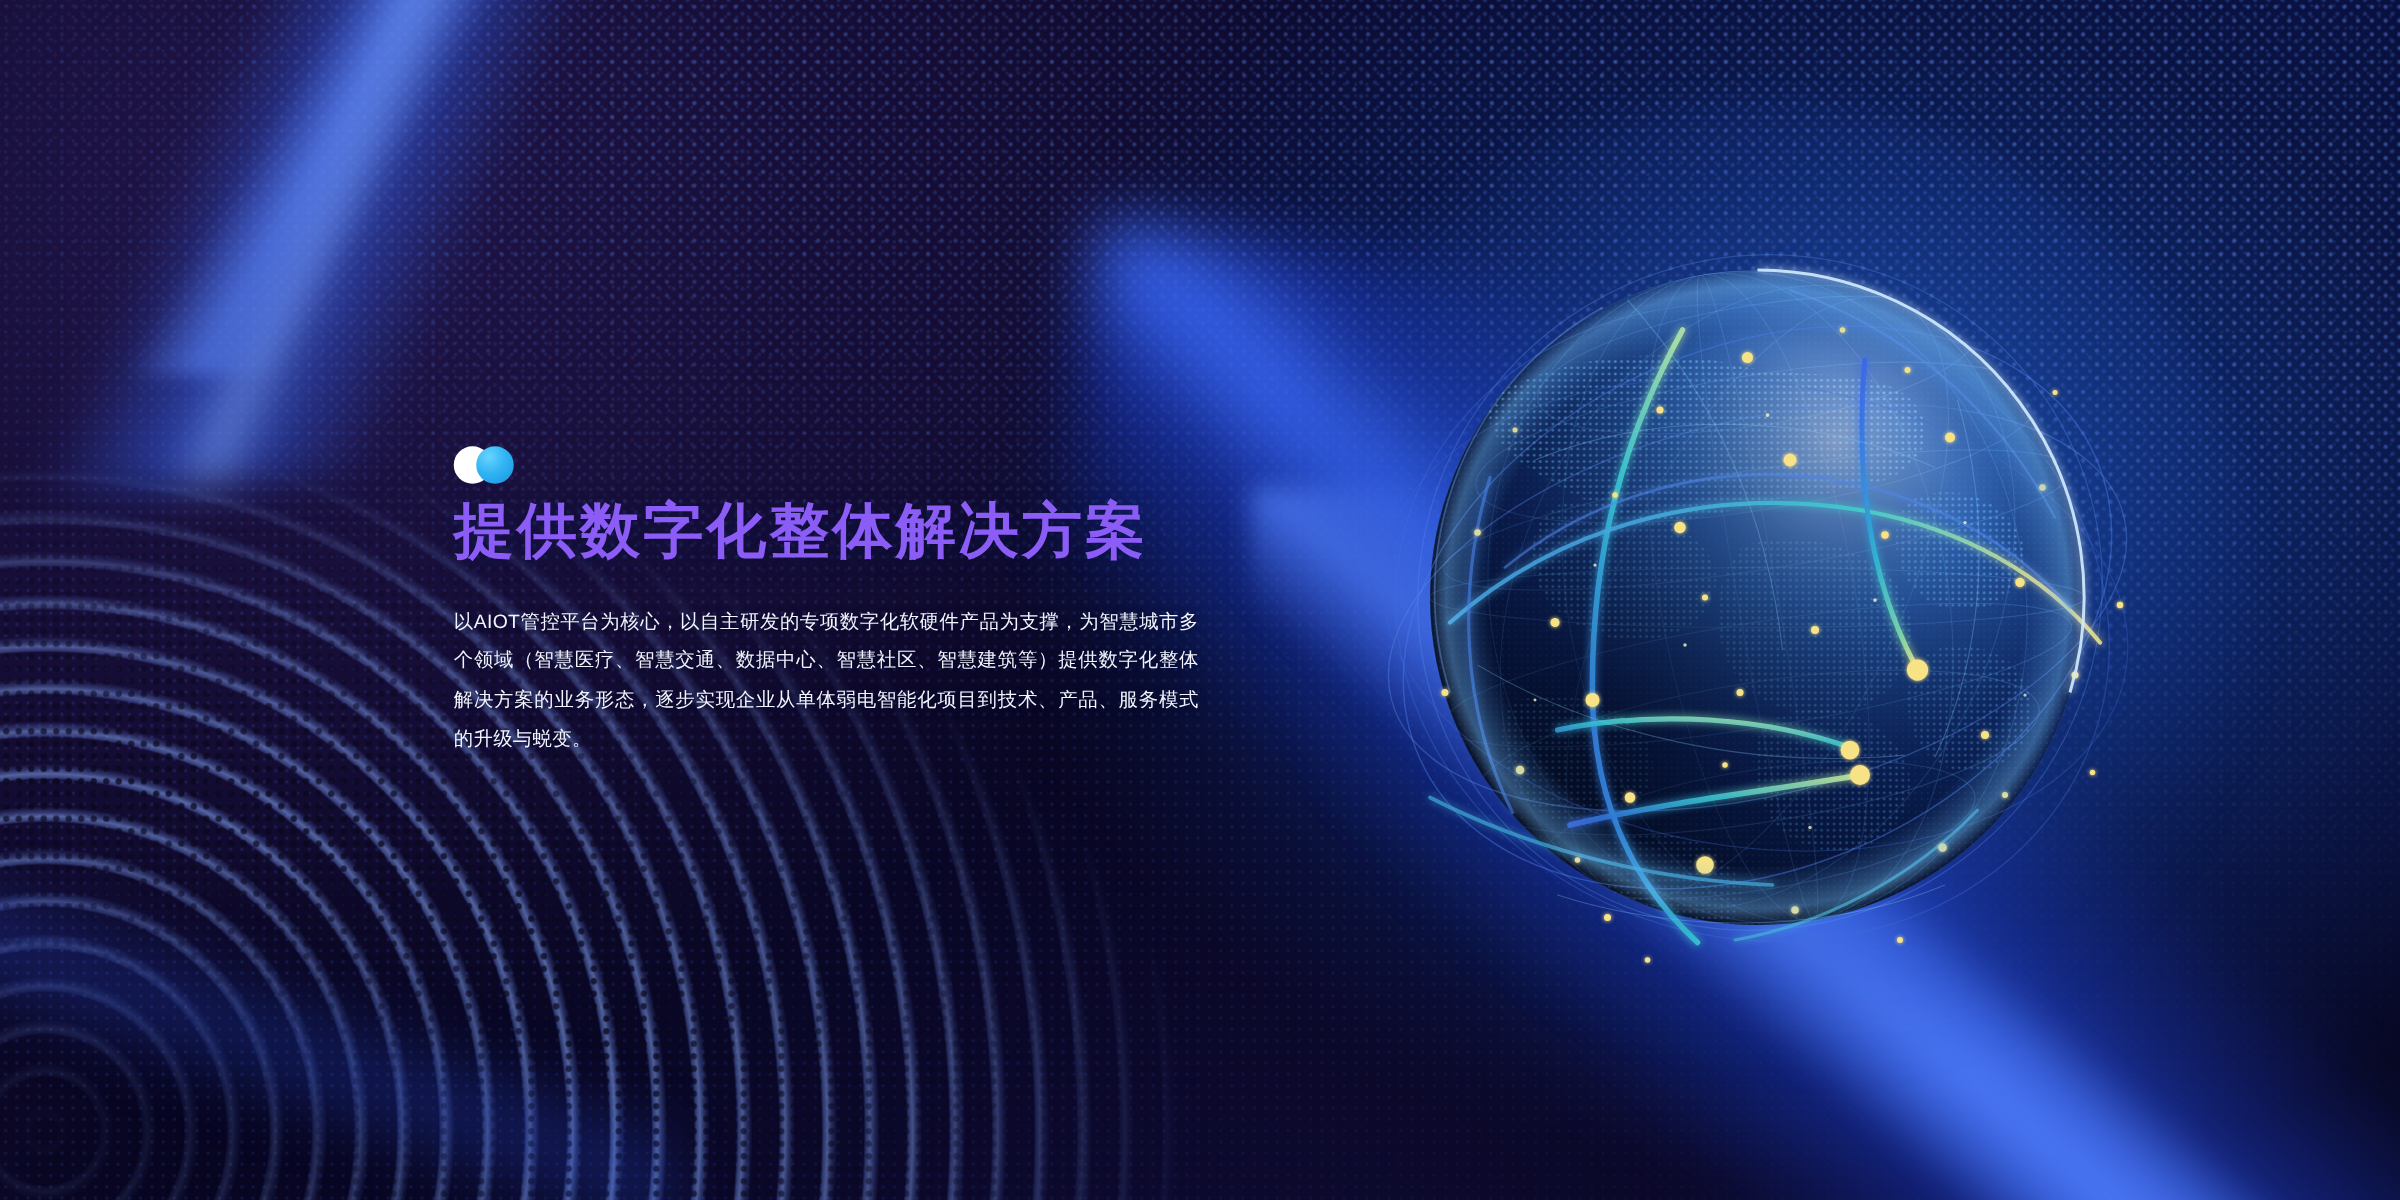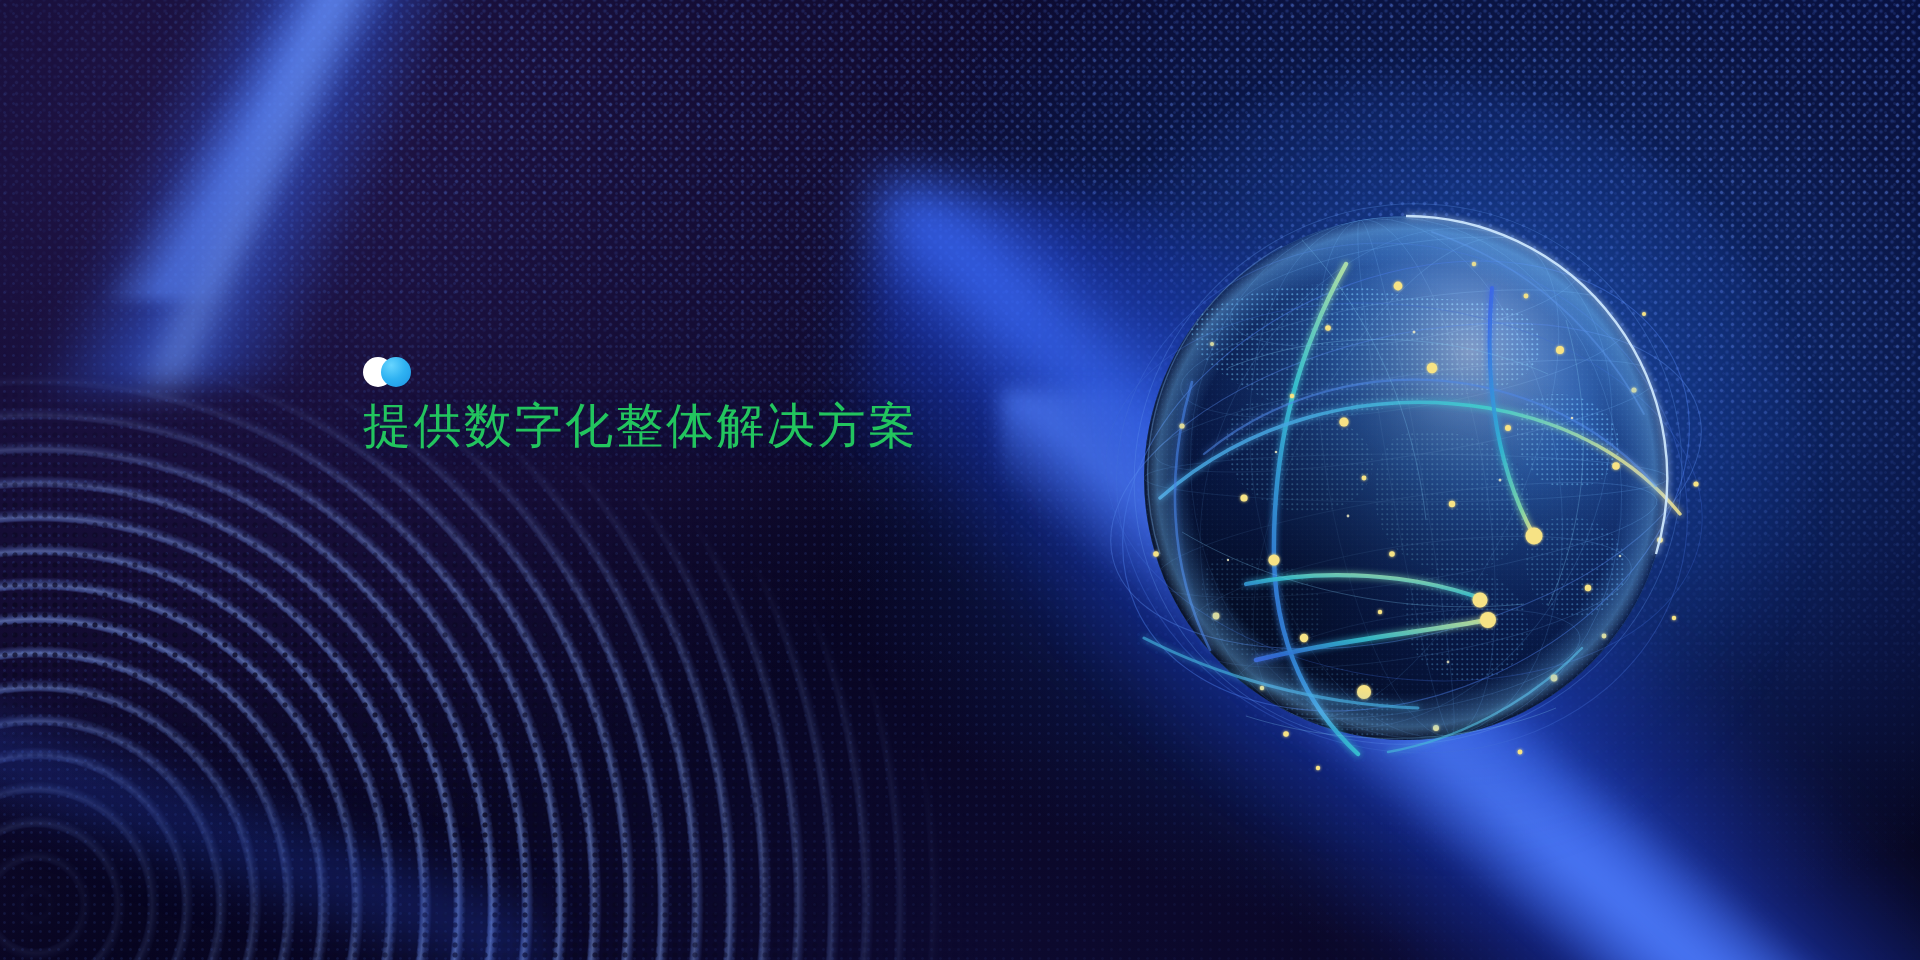--- a/index.html
+++ b/index.html
@@ -148,22 +148,22 @@
     margin-bottom:14px;
   }
   .logo-dots .d{position:absolute;top:0;width:30px;height:30px;border-radius:50%;}
   .logo-dots .d-white{left:0;background:#ffffff;}
   .logo-dots .d-blue{left:18px;background:radial-gradient(circle at 34% 28%, #67d5ff 0%, #2fb2f2 48%, #1b93e2 100%);}
 
   .headline{
     margin:0 0 30px 0;
     font-size:48px;
     line-height:1.06;
-    font-weight:normal;
-    color:#22c55e;
+    font-weight:bold;
+    color:#8b5cf6;
     letter-spacing:2.5px;
     text-shadow:0 2px 16px rgba(10,20,70,.65);
     white-space:nowrap;
   }
   .body-copy{
     margin:0;
     font-size:15.5px;
     line-height:2.03;
     color:#f2f5ff;
     letter-spacing:.25px;
@@ -400,15 +400,16 @@
 
   <div class="content">
 
     <div class="logo-dots">
       <span class="d d-white"></span>
       <span class="d d-blue"></span>
     </div>
 
     <h1 class="headline">提供数字化整体解决方案</h1>
 
+    <p class="body-copy">以AIOT管控平台为核心，以自主研发的专项数字化软硬件产品为支撑，为智慧城市多个领域（智慧医疗、智慧交通、数据中心、智慧社区、智慧建筑等）提供数字化整体解决方案的业务形态，逐步实现企业从单体弱电智能化项目到技术、产品、服务模式的升级与蜕变。</p>
   </div>
 
 </div>
 
 </body></html>

